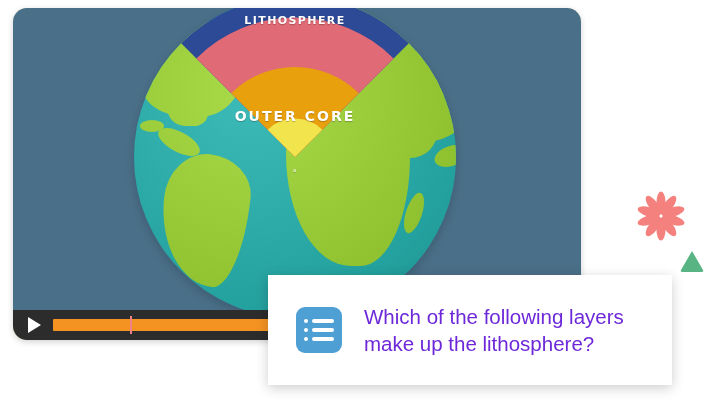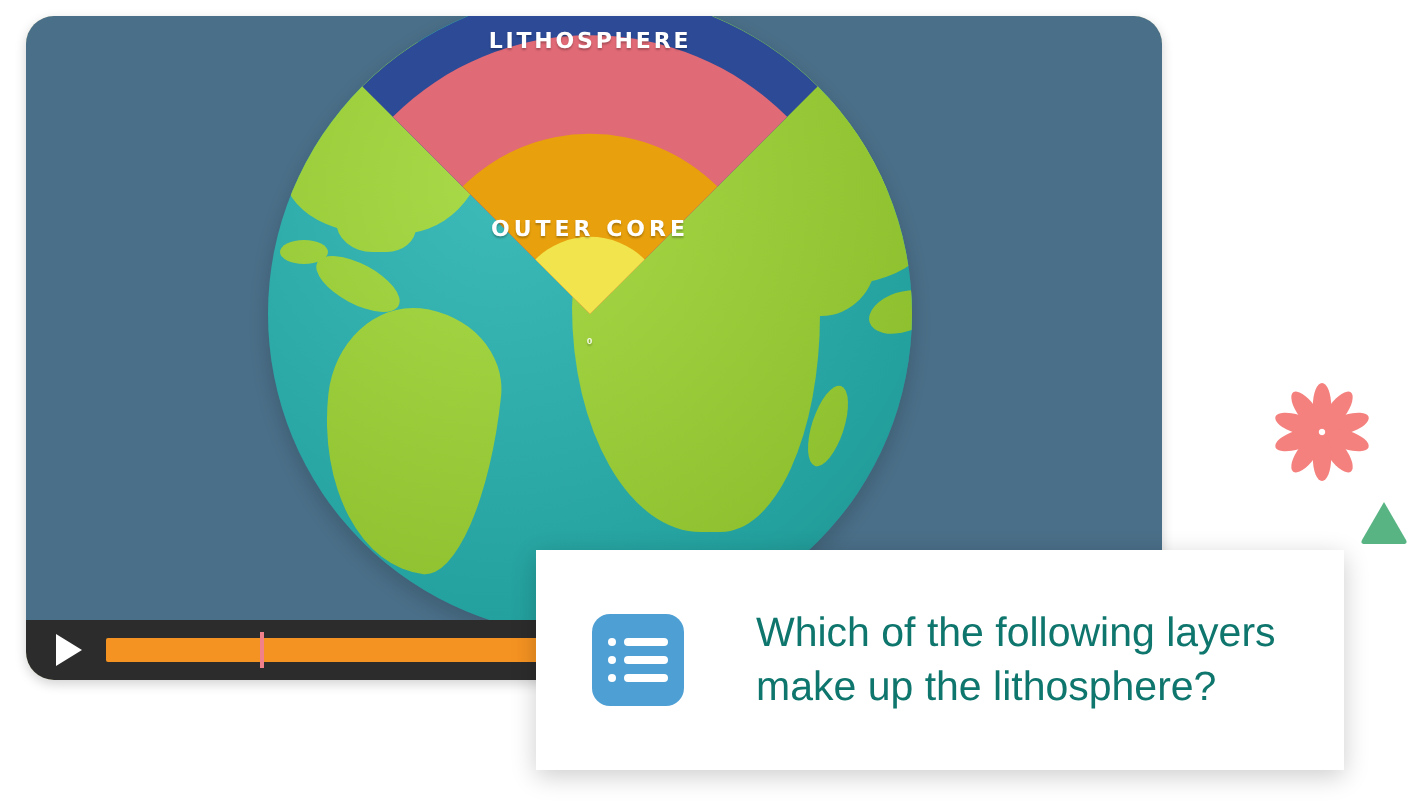--- a/index.html
+++ b/index.html
@@ -112,21 +112,21 @@
     color:#ffffff;
     font-family:"DejaVu Sans", sans-serif;
     font-weight:bold;
     letter-spacing:1.4px;
     text-shadow:0 1px 1px rgba(0,0,0,.25);
     white-space:nowrap;
     text-transform:uppercase;
   }
   #label-lithosphere{left:0;right:0;top:18px;text-align:center;font-size:11px;}
   #label-lower-mantle{left:0;right:0;top:57px;text-align:center;font-size:12px;letter-spacing:2px;}
-  #label-outer-core{left:0;right:0;top:112px;text-align:center;font-size:11px;letter-spacing:2px;}
+  #label-outer-core{left:0;right:0;top:112px;text-align:center;font-size:14px;letter-spacing:2px;}
   #label-inner-core{left:0;right:0;top:172px;text-align:center;font-size:4px;letter-spacing:.5px;opacity:.85;}
 
   
   #controls{
     position:absolute;left:0;bottom:0;width:568px;height:30px;
     background:#2c2c2c;
     display:flex;align-items:center;
   }
   #play-button{
     width:40px;height:30px;display:flex;align-items:center;justify-content:center;
@@ -164,23 +164,23 @@
   #question-icon{
     width:46px;height:46px;flex:0 0 46px;
     background:#4d9fd4;border-radius:9px;
     display:flex;flex-direction:column;justify-content:center;
     gap:5px;padding:0 8px;box-sizing:border-box;
   }
   .q-row{display:flex;align-items:center;gap:4px;}
   .q-dot{width:4px;height:4px;border-radius:50%;background:#fff;flex:0 0 4px;}
   .q-bar{height:4px;border-radius:2px;background:#fff;flex:1;}
   #question-text{
-    margin-left:36px;
+    margin-left:22px;
     font-size:20.5px;line-height:1.32;
-    color:#0f766e;
+    color:#6d28d9;
     font-family:"Liberation Sans", sans-serif;
   }
 
   
   #flower{
     position:absolute;left:634px;top:189px;width:54px;height:54px;
   }
   #triangle{
     position:absolute;left:679px;top:249px;width:26px;height:24px;
   }

